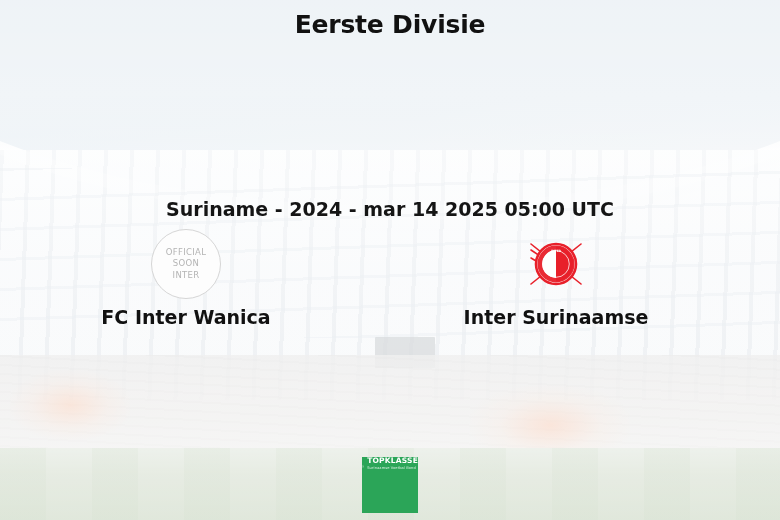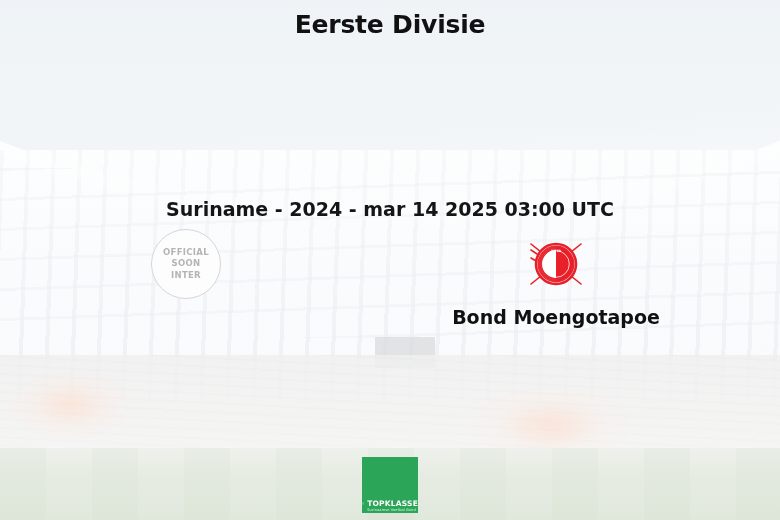--- a/index.html
+++ b/index.html
@@ -190,41 +190,41 @@
     background: #fdfdfd;
     border: 1px solid #d6d6d6;
     display: flex;
     flex-direction: column;
     align-items: center;
     justify-content: center;
     line-height: 1.35;
   }
   .crest-placeholder span {
     font-size: 8.5px;
-    font-weight: bold;
+    font-weight: normal;
     color: #b4b4b4;
     letter-spacing: 0.3px;
   }
 
   
   .crest-badge {
     width: 68px;
     height: 68px;
     position: relative;
   }
   .crest-badge svg { display: block; }
 
   
   .fed-logo {
     position: absolute;
     left: 362px; top: 457px;
     width: 56px; height: 56px;
     background: #2ba558;
     display: flex;
-    align-items: flex-end;
+    align-items: flex-start;
     justify-content: center;
     gap: 3px;
   }
   .fed-emblem { width: 15px; height: 19px; }
   .fed-text { display: flex; flex-direction: column; line-height: 1; }
   .fed-name {
     font-size: 7.5px;
     font-weight: bold;
     color: #ffffff;
     letter-spacing: 0.2px;
@@ -252,30 +252,31 @@
   <div class="bg-flare-left"></div>
   <div class="bg-flare-right"></div>
   <div class="bg-pitch"></div>
   <div class="bg-pitch-stripes"></div>
   <div class="bg-wash"></div>
 
   <div class="content">
 
     <div class="league-title">Eerste Divisie</div>
 
-    <div class="match-meta">Suriname - 2024 - mar 14 2025 03:00 UTC</div>
+    <div class="match-meta">Suriname - 2024 - mar 14 2025 05:00 UTC</div>
 
     <div class="team team-home">
       <div class="crest-slot">
         <div class="crest-placeholder">
           <span>OFFICIAL</span>
           <span>SOON</span>
           <span>INTER</span>
         </div>
       </div>
+      <div class="team-name">FC Inter Wanica</div>
     </div>
 
     <div class="team team-away">
       <div class="crest-slot">
         <div class="crest-badge">
           <svg width="68" height="68" viewBox="0 0 68 68" aria-hidden="true">
             <g stroke="#e8202a" stroke-width="1.6" stroke-linecap="round">
               <line x1="9" y1="14" x2="59" y2="54"></line>
               <line x1="59" y1="14" x2="9" y2="54"></line>
               <line x1="9" y1="20" x2="30" y2="34"></line>
@@ -285,21 +286,21 @@
             <path d="M34 16.5 A17.5 17.5 0 0 1 34 51.5 Z" fill="#e8202a"></path>
             <circle cx="34" cy="34" r="16.2" fill="none" stroke="#e8202a" stroke-width="4.6" opacity="0.95"></circle>
             <circle cx="34" cy="34" r="13.3" fill="none" stroke="#ffffff" stroke-width="0.9" opacity="0.85"></circle>
             <g fill="#ffffff" font-family="'DejaVu Sans', sans-serif" font-size="3.1" font-weight="bold" opacity="0.9">
               <text x="34" y="21.6" text-anchor="middle">INTER</text>
             </g>
             <path d="M34 51.5 A17.5 17.5 0 0 1 34 16.5" fill="none" stroke="#e8202a" stroke-width="0"></path>
           </svg>
         </div>
       </div>
-      <div class="team-name">Bond Moengotapoe</div>
+      <div class="team-name">Inter Surinaamse</div>
     </div>
 
     <div class="fed-logo">
       <svg class="fed-emblem" viewBox="0 0 15 19" aria-hidden="true">
         <path d="M7.5 0.7 L13.9 3.2 L13.9 10.4 C13.9 14.6 11.1 17.1 7.5 18.4 C3.9 17.1 1.1 14.6 1.1 10.4 L1.1 3.2 Z" fill="none" stroke="#ffffff" stroke-width="1.1"></path>
         <text x="7.5" y="12.4" text-anchor="middle" fill="#ffffff" font-family="'DejaVu Serif', serif" font-size="8" font-weight="bold">S</text>
       </svg>
       <div class="fed-text">
         <div class="fed-name">TOPKLASSE</div>
         <div class="fed-sub">Surinaamse Voetbal Bond</div>

